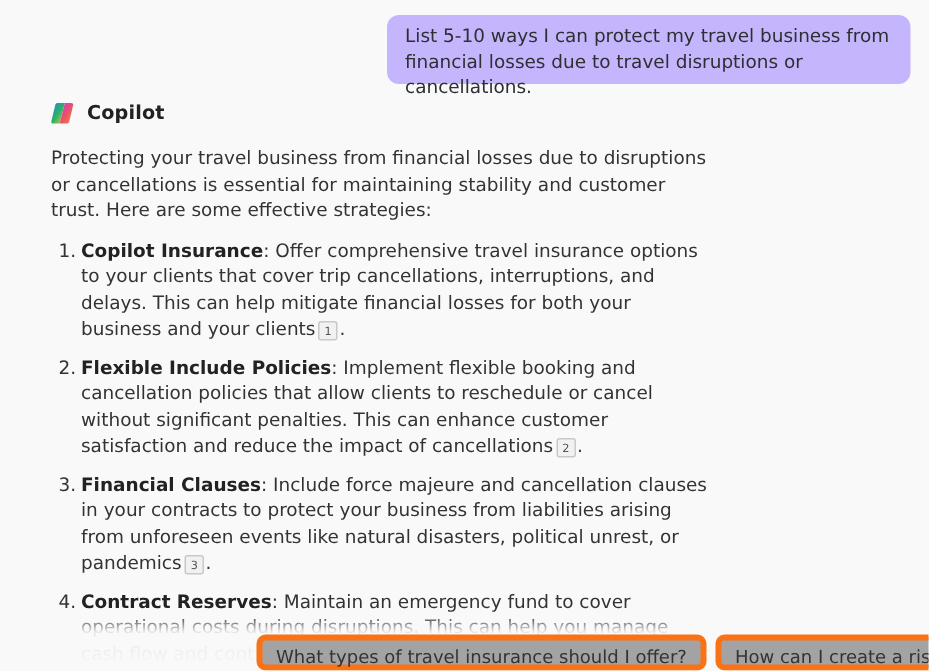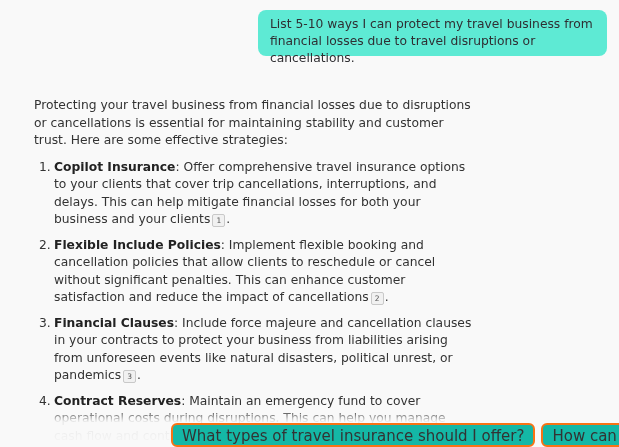--- a/index.html
+++ b/index.html
@@ -18,21 +18,21 @@
       height: 447px;
       overflow: hidden;
     }
     .user-bubble {
       position: absolute;
       left: 258px;
       top: 10px;
       width: 349px;
       height: 46px;
       box-sizing: border-box;
-      background: #5eead4;
+      background: #c4b5fd;
       border-radius: 8px;
       padding: 6px 12px 0 12px;
       font-size: 12.3px;
       line-height: 17px;
       color: #2f2f33;
     }
     .copilot-header {
       position: absolute;
       left: 33px;
       top: 67px;
@@ -101,25 +101,25 @@
     .suggestions {
       position: absolute;
       left: 171px;
       top: 423px;
       display: flex;
       gap: 6px;
     }
     .suggestion {
       height: 24px;
       box-sizing: border-box;
-      border: 2px solid #f97316;
+      border: 4px solid #f97316;
       border-radius: 6px;
-      background: #14b8a6;
+      background: #a3a3a3;
       font-family: "DejaVu Sans", sans-serif;
-      font-size: 15px;
+      font-size: 12px;
       color: #333;
       padding: 0 9px;
       line-height: 22px;
       white-space: nowrap;
       cursor: pointer;
     }
     .fade {
       position: absolute;
       left: 0;
       top: 410px;
@@ -130,20 +130,39 @@
   </style>
 </head>
 <body>
 
 <div class="page">
 
   <div class="user-bubble">
     <span>List 5-10 ways I can protect my travel business from financial losses due to travel disruptions or cancellations.</span>
   </div>
 
+  <div class="copilot-header">
+    <svg class="copilot-logo" viewBox="0 0 20 20">
+      <defs>
+        <linearGradient id="g1" x1="0" y1="0" x2="1" y2="1">
+          <stop offset="0" stop-color="#2f7de1"></stop>
+          <stop offset="0.5" stop-color="#27b36a"></stop>
+          <stop offset="1" stop-color="#f2c230"></stop>
+        </linearGradient>
+        <linearGradient id="g2" x1="0" y1="0" x2="1" y2="1">
+          <stop offset="0" stop-color="#c43bd8"></stop>
+          <stop offset="0.5" stop-color="#e8506f"></stop>
+          <stop offset="1" stop-color="#f28a2e"></stop>
+        </linearGradient>
+      </defs>
+      <path d="M6 2 H12 L8 18 H3 Q1 18 1.5 16 L4.5 3.5 Q5 2 6 2 Z" fill="url(#g1)"></path>
+      <path d="M14 18 H8 L12 2 H17 Q19 2 18.5 4 L15.5 16.5 Q15 18 14 18 Z" fill="url(#g2)"></path>
+    </svg>
+    <span class="copilot-name">Copilot</span>
+  </div>
 
   <div class="response">
     <p class="intro">Protecting your travel business from financial losses due to disruptions or cancellations is essential for maintaining stability and customer trust. Here are some effective strategies:</p>
     <ol class="list">
       <li class="list-item">
         <span class="item-num">1.</span><span class="item-title">Copilot Insurance</span><span>: Offer comprehensive travel insurance options to your clients that cover trip cancellations, interruptions, and delays. This can help mitigate financial losses for both your business and your clients</span><span class="cite">1</span><span>.</span>
       </li>
       <li class="list-item">
         <span class="item-num">2.</span><span class="item-title">Flexible Include Policies</span><span>: Implement flexible booking and cancellation policies that allow clients to reschedule or cancel without significant penalties. This can enhance customer satisfaction and reduce the impact of cancellations</span><span class="cite">2</span><span>.</span>
       </li>

